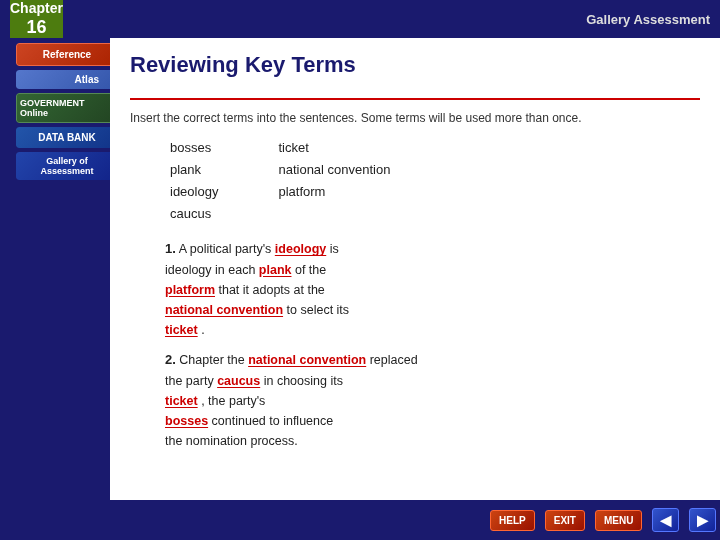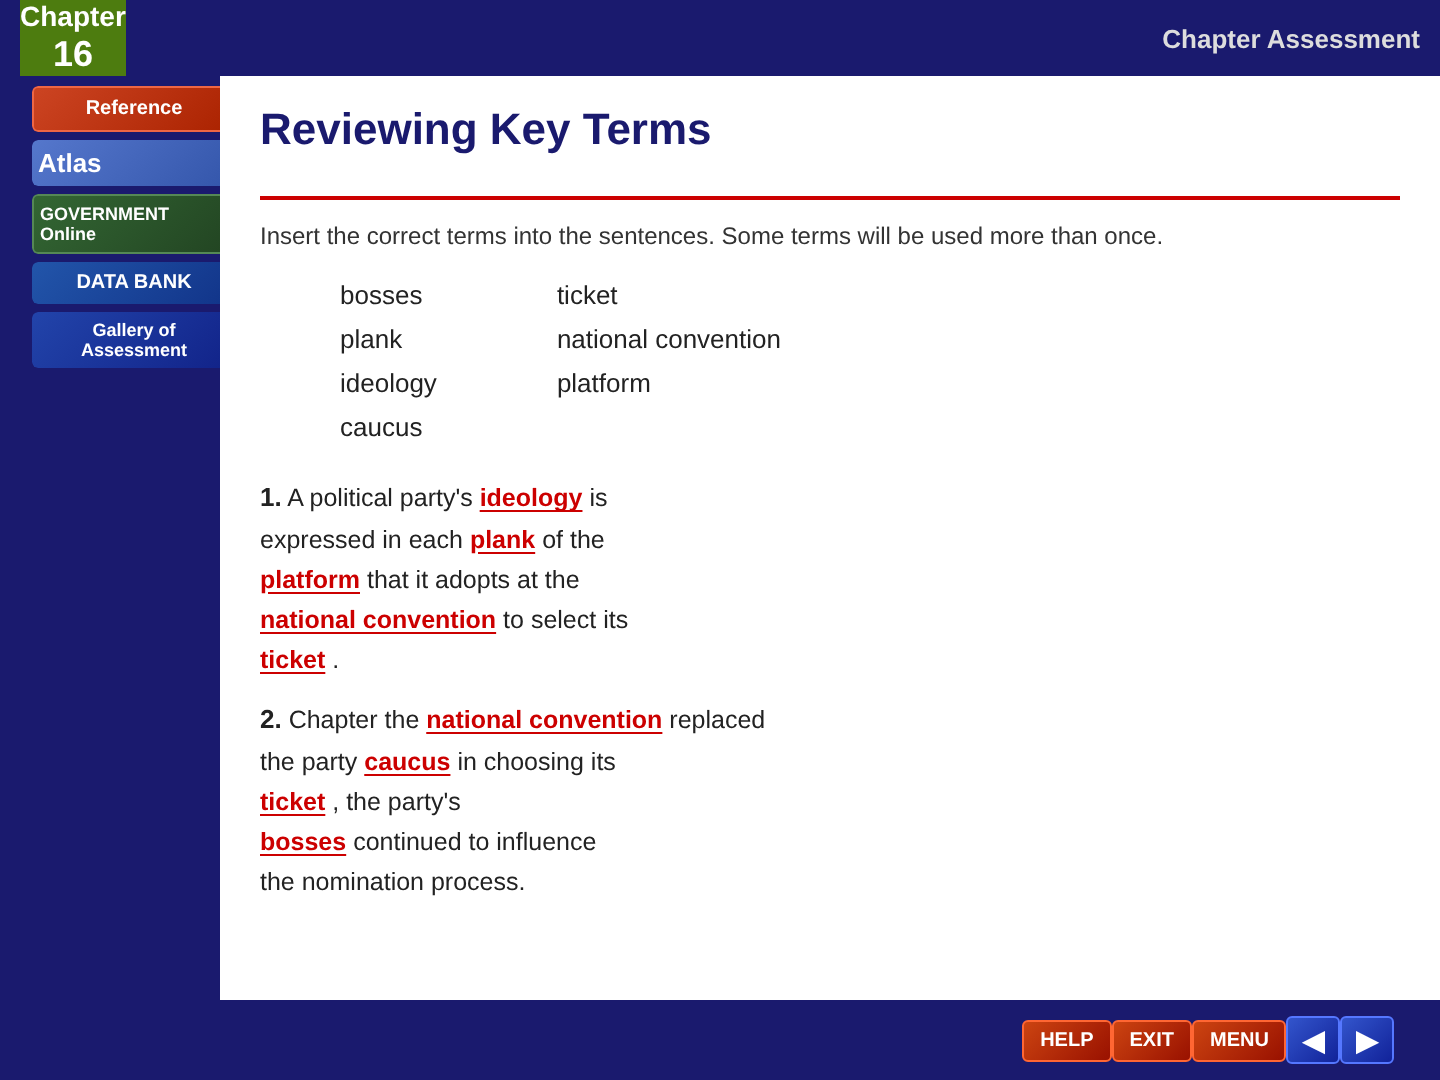--- a/index.html
+++ b/index.html
@@ -80,26 +80,26 @@
       padding: 5px 3px;
       border: 1px solid #ee6644;
       border-radius: 3px;
       width: 100%;
       text-align: center;
     }
 
     .sidebar-img-atlas {
       background: linear-gradient(135deg, #5577cc, #3355aa);
       color: white;
-      font-size: 13px;
-      font-weight: bold;
-      padding: 4px 3px;
-      border-radius: 3px;
-      width: 100%;
-      text-align: left;
+      font-size: 10px;
+      font-weight: bold;
+      padding: 4px 19px;
+      border-radius: 3px;
+      width: 100%;
+      text-align: right;
     }
 
     .sidebar-gov-online {
       background: linear-gradient(135deg, #336633, #224422);
       color: white;
       font-size: 9px;
       font-weight: bold;
       padding: 4px 3px;
       border-radius: 3px;
       width: 100%;
@@ -164,20 +164,21 @@
     .terms-col {
       font-size: 13px;
       color: #222;
       line-height: 1.7;
     }
 
     .questions {
       font-size: 12.5px;
       color: #222;
       line-height: 1.6;
+      margin-left: 35px;
     }
 
     .question {
       margin-bottom: 10px;
     }
 
     .question-num {
       font-weight: bold;
       font-size: 13px;
     }
@@ -189,22 +190,22 @@
       text-underline-offset: 2px;
     }
 
     
     .bottom-bar {
       background: #1a1a6e;
       height: 40px;
       display: flex;
       justify-content: flex-end;
       align-items: center;
-      padding-right: 23px;
-      gap: 0;
+      padding-right: 4px;
+      gap: 10px;
     }
 
     .nav-btn {
       background: linear-gradient(135deg, #cc4411, #991100);
       color: white;
       font-size: 10px;
       font-weight: bold;
       padding: 4px 8px;
       border: 1px solid #ff6633;
       border-radius: 3px;
@@ -227,21 +228,21 @@
 </head>
 <body>
 
 <div class="container">
 
   <div class="top-bar">
     <div class="chapter-box">
       <div>Chapter</div>
       <div style="font-size:18px;">16</div>
     </div>
-    <div class="chapter-assessment-label">Chapter Assessment</div>
+    <div class="chapter-assessment-label">Gallery Assessment</div>
   </div>
 
   <div class="main-layout">
 
     <div class="sidebar">
       <div class="sidebar-item">
         <div class="sidebar-img-reference">Reference</div>
       </div>
       <div class="sidebar-item">
         <div class="sidebar-img-atlas">Atlas</div>
@@ -276,21 +277,21 @@
       </div>
 
       <div class="questions">
 
         <div class="question">
           <span class="question-num">1.</span>
           <span> A political party's </span>
           <span class="filled">ideology</span>
           <span> is</span>
           <br>
-          <span>expressed in each </span>
+          <span>ideology in each </span>
           <span class="filled">plank</span>
           <span> of the</span>
           <br>
           <span class="filled">platform</span>
           <span> that it adopts at the</span>
           <br>
           <span class="filled">national convention</span>
           <span> to select its</span>
           <br>
           <span class="filled">ticket</span>

